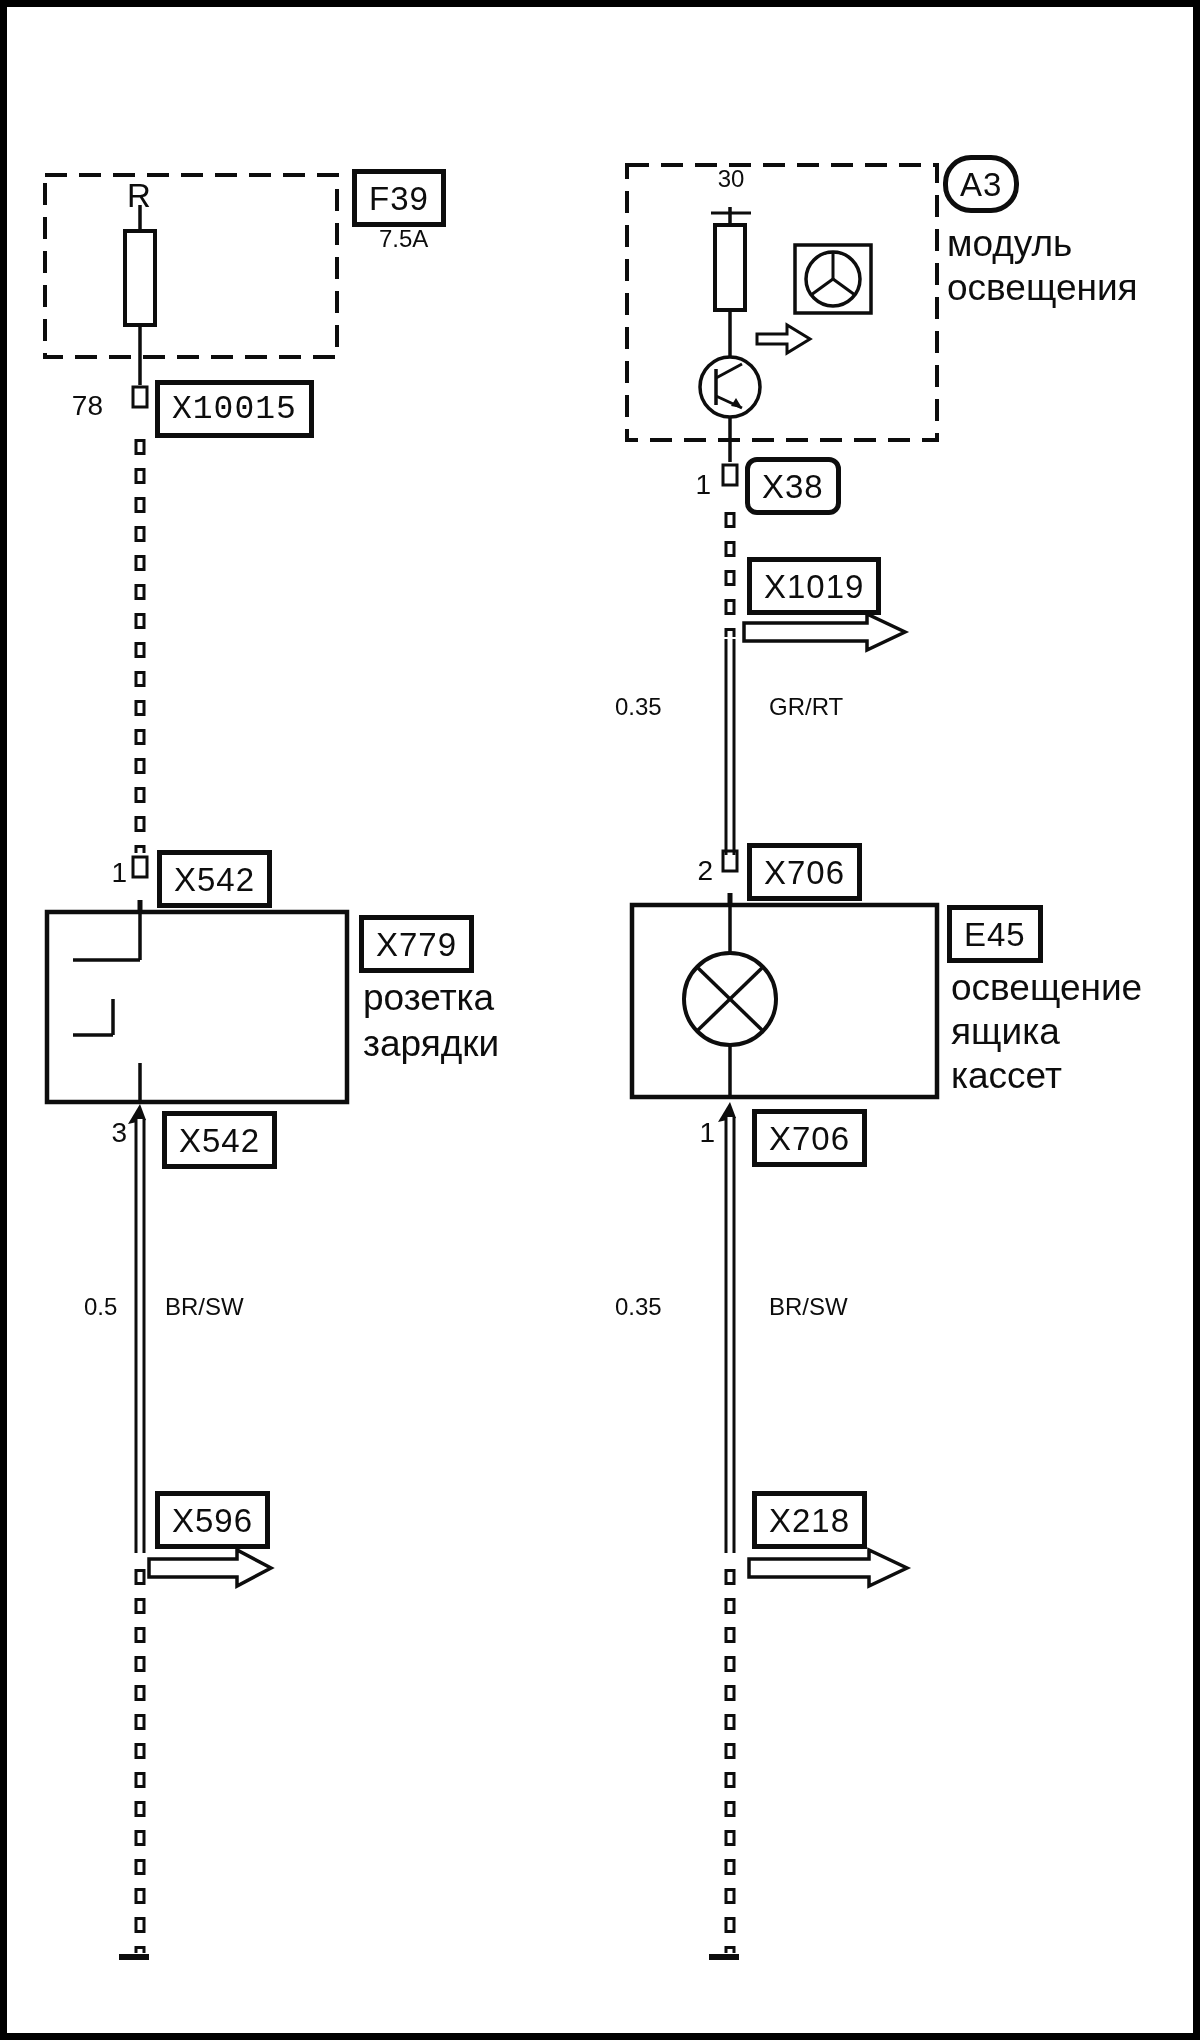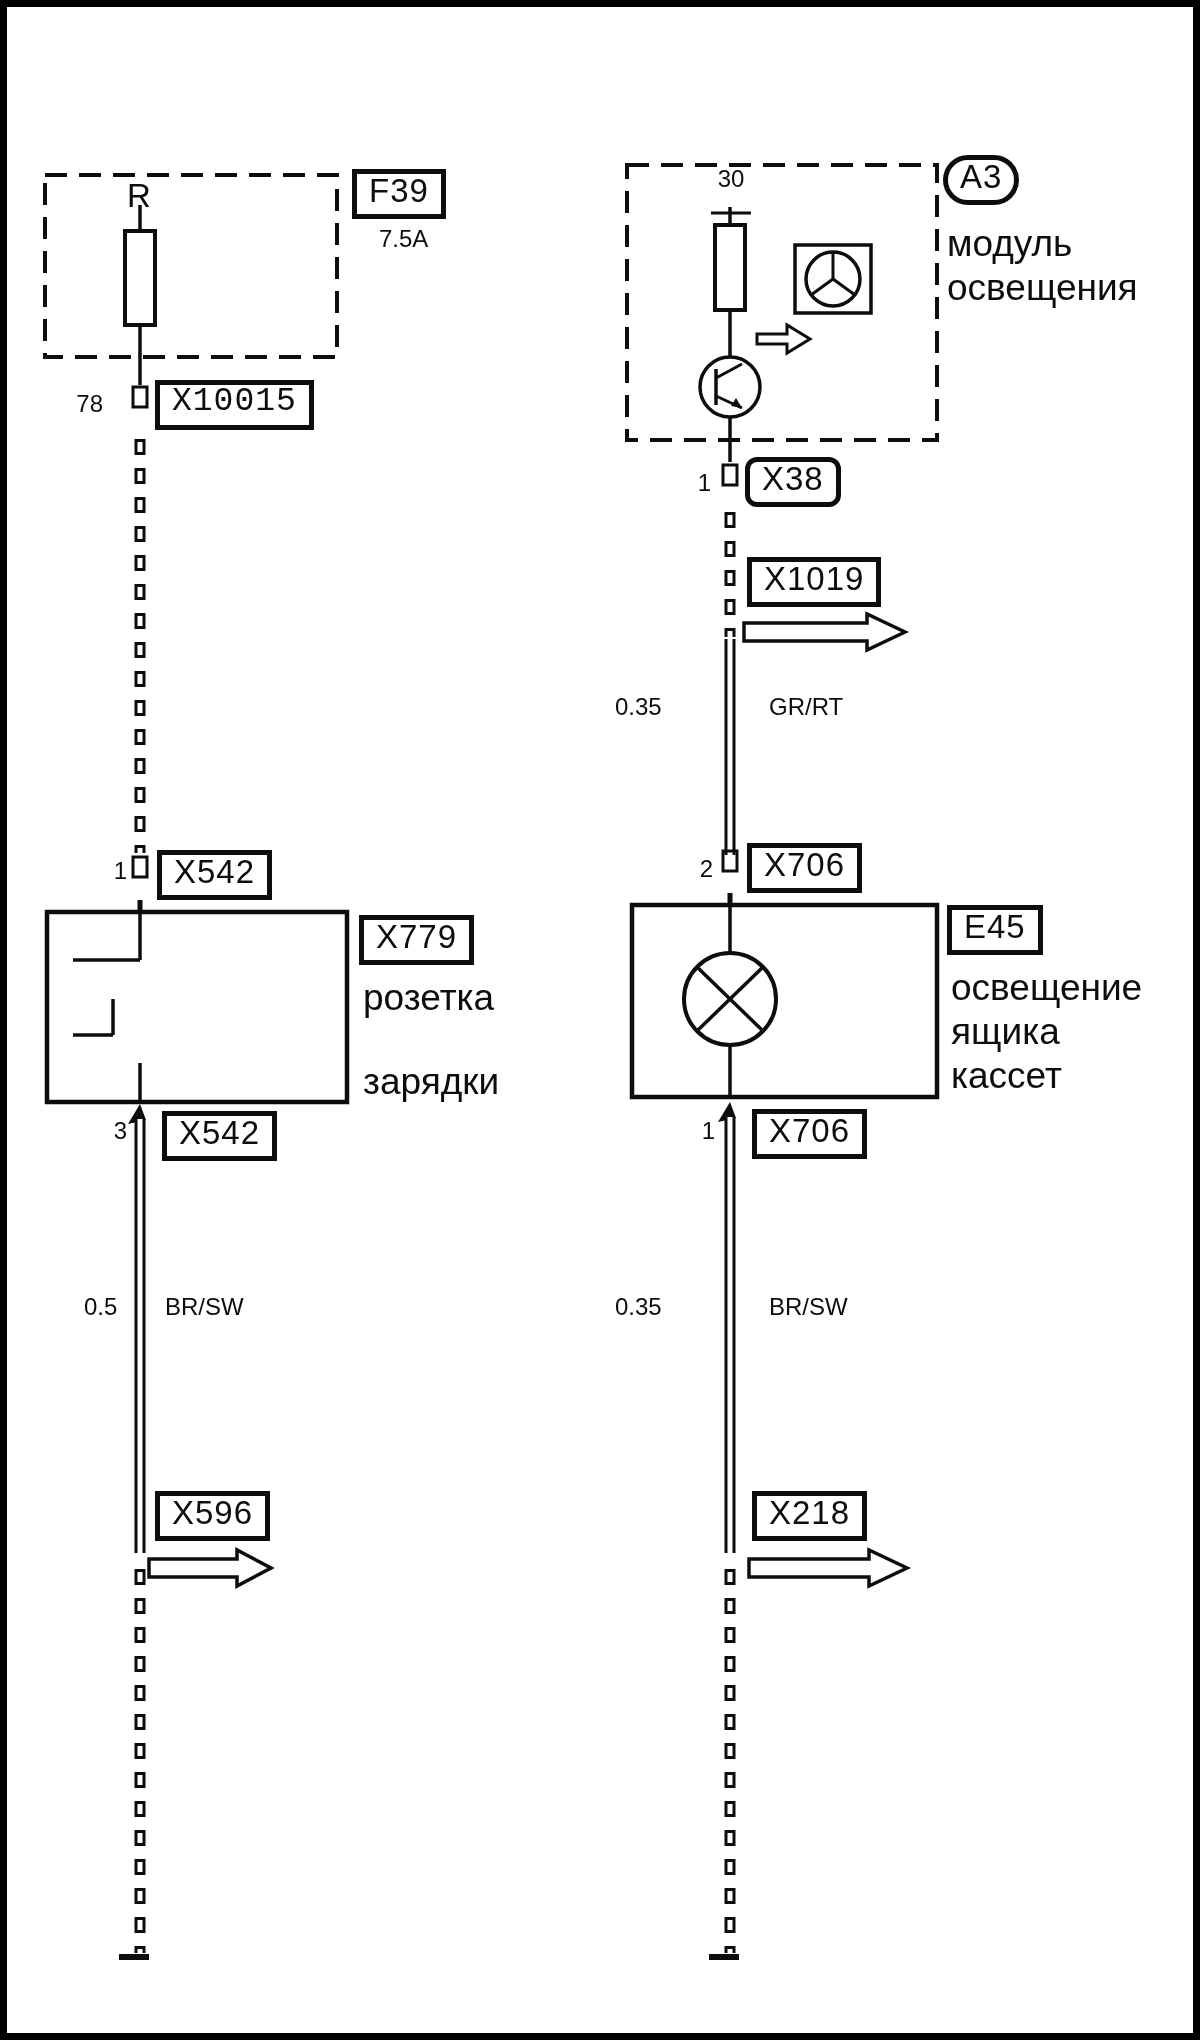--- a/index.html
+++ b/index.html
@@ -7,25 +7,25 @@
   .page {
     position:relative; width:1200px; height:2040px;
     background:#ffffff; border:7px solid #000;
     overflow:hidden;
     font-family:"Liberation Sans", sans-serif;
     color:#0d0d0d;
   }
   svg.wiring { position:absolute; left:0; top:0; }
   .refbox {
     position:absolute; border:5px solid #0d0d0d; background:#fff;
-    font-size:33px; line-height:1; padding:0 12px 7px;
+    font-size:33px; line-height:1; padding:8px 12px 7px;
     text-align:center; letter-spacing:1px; white-space:nowrap;
   }
   .txt { position:absolute; font-size:24px; line-height:1; white-space:nowrap; }
-  .pin { position:absolute; font-size:24px; line-height:1; text-align:right; }
+  .pin { position:absolute; font-size:28px; line-height:1; text-align:right; }
   .name { position:absolute; font-size:37px; line-height:1; white-space:nowrap; }
 </style>
 </head>
 <body>
 
 <div class="page">
 
   <svg class="wiring" width="1200" height="2040" viewBox="0 0 1200 2040">
 
     <g>
@@ -181,21 +181,21 @@
 
   <div class="refbox" style="left:148px; top:373px;font-family:Liberation Mono, monospace;">X10015</div>
 
   <div class="pin" style="left:92px; top:852px; width:28px;">1</div>
 
   <div class="refbox" style="left:150px; top:843px;">X542</div>
 
   <div class="refbox" style="left:352px; top:908px;">X779</div>
 
   <div class="name" style="left:356px; top:972px;">розетка</div>
-  <div class="name" style="left:356px; top:1056px;">зарядки</div>
+  <div class="name" style="left:356px; top:1018px;">зарядки</div>
 
   <div class="pin" style="left:92px; top:1112px; width:28px;">3</div>
 
   <div class="refbox" style="left:155px; top:1104px;">X542</div>
 
   <div class="txt" style="left:45px; top:1288px;margin-left:32px;">0.5</div>
   <div class="txt" style="left:158px; top:1288px;">BR/SW</div>
 
   <div class="refbox" style="left:148px; top:1484px;">X596</div>
 

